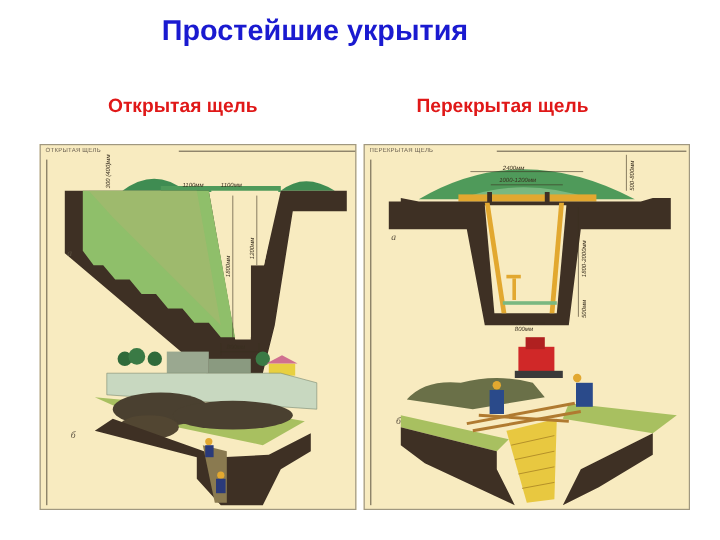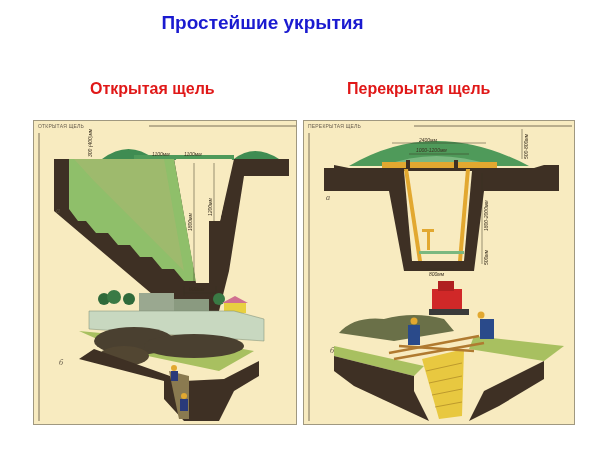--- a/index.html
+++ b/index.html
@@ -1,19 +1,19 @@
 <!DOCTYPE html>
 <html><head>
 <meta charset="utf-8">
 <style>
   html, body { margin:0; padding:0; }
   body { width:600px; height:450px; background:#ffffff; position:relative; overflow:hidden;
          font-family:"Liberation Sans", sans-serif; }
   .title { position:absolute; left:0; width:525px; top:12px; text-align:center;
-           font-size:19px; font-weight:bold; color:#1a1ad0; }
+           font-size:24px; font-weight:bold; color:#1a1ad0; }
   .subtitle { position:absolute; top:80px; font-size:16px; font-weight:bold; color:#e01818; }
   .sub-left { left:90px; }
   .sub-right { left:347px; }
   .panel { position:absolute; top:120px; height:305px; background:#f8ebc0;
            border:1px solid #a09880; box-sizing:border-box; }
   .panel-left { left:33px; width:264px; }
   .panel-right { left:303px; width:272px; }
   .panel svg { position:absolute; left:0; top:0; }
   .caption { position:absolute; top:2px; left:4px; font-size:5px; color:#6a6050; letter-spacing:0.2px; }
   .letter { position:absolute; font-size:8px; font-style:italic; color:#5a5040; font-family:"Liberation Serif", serif; }

